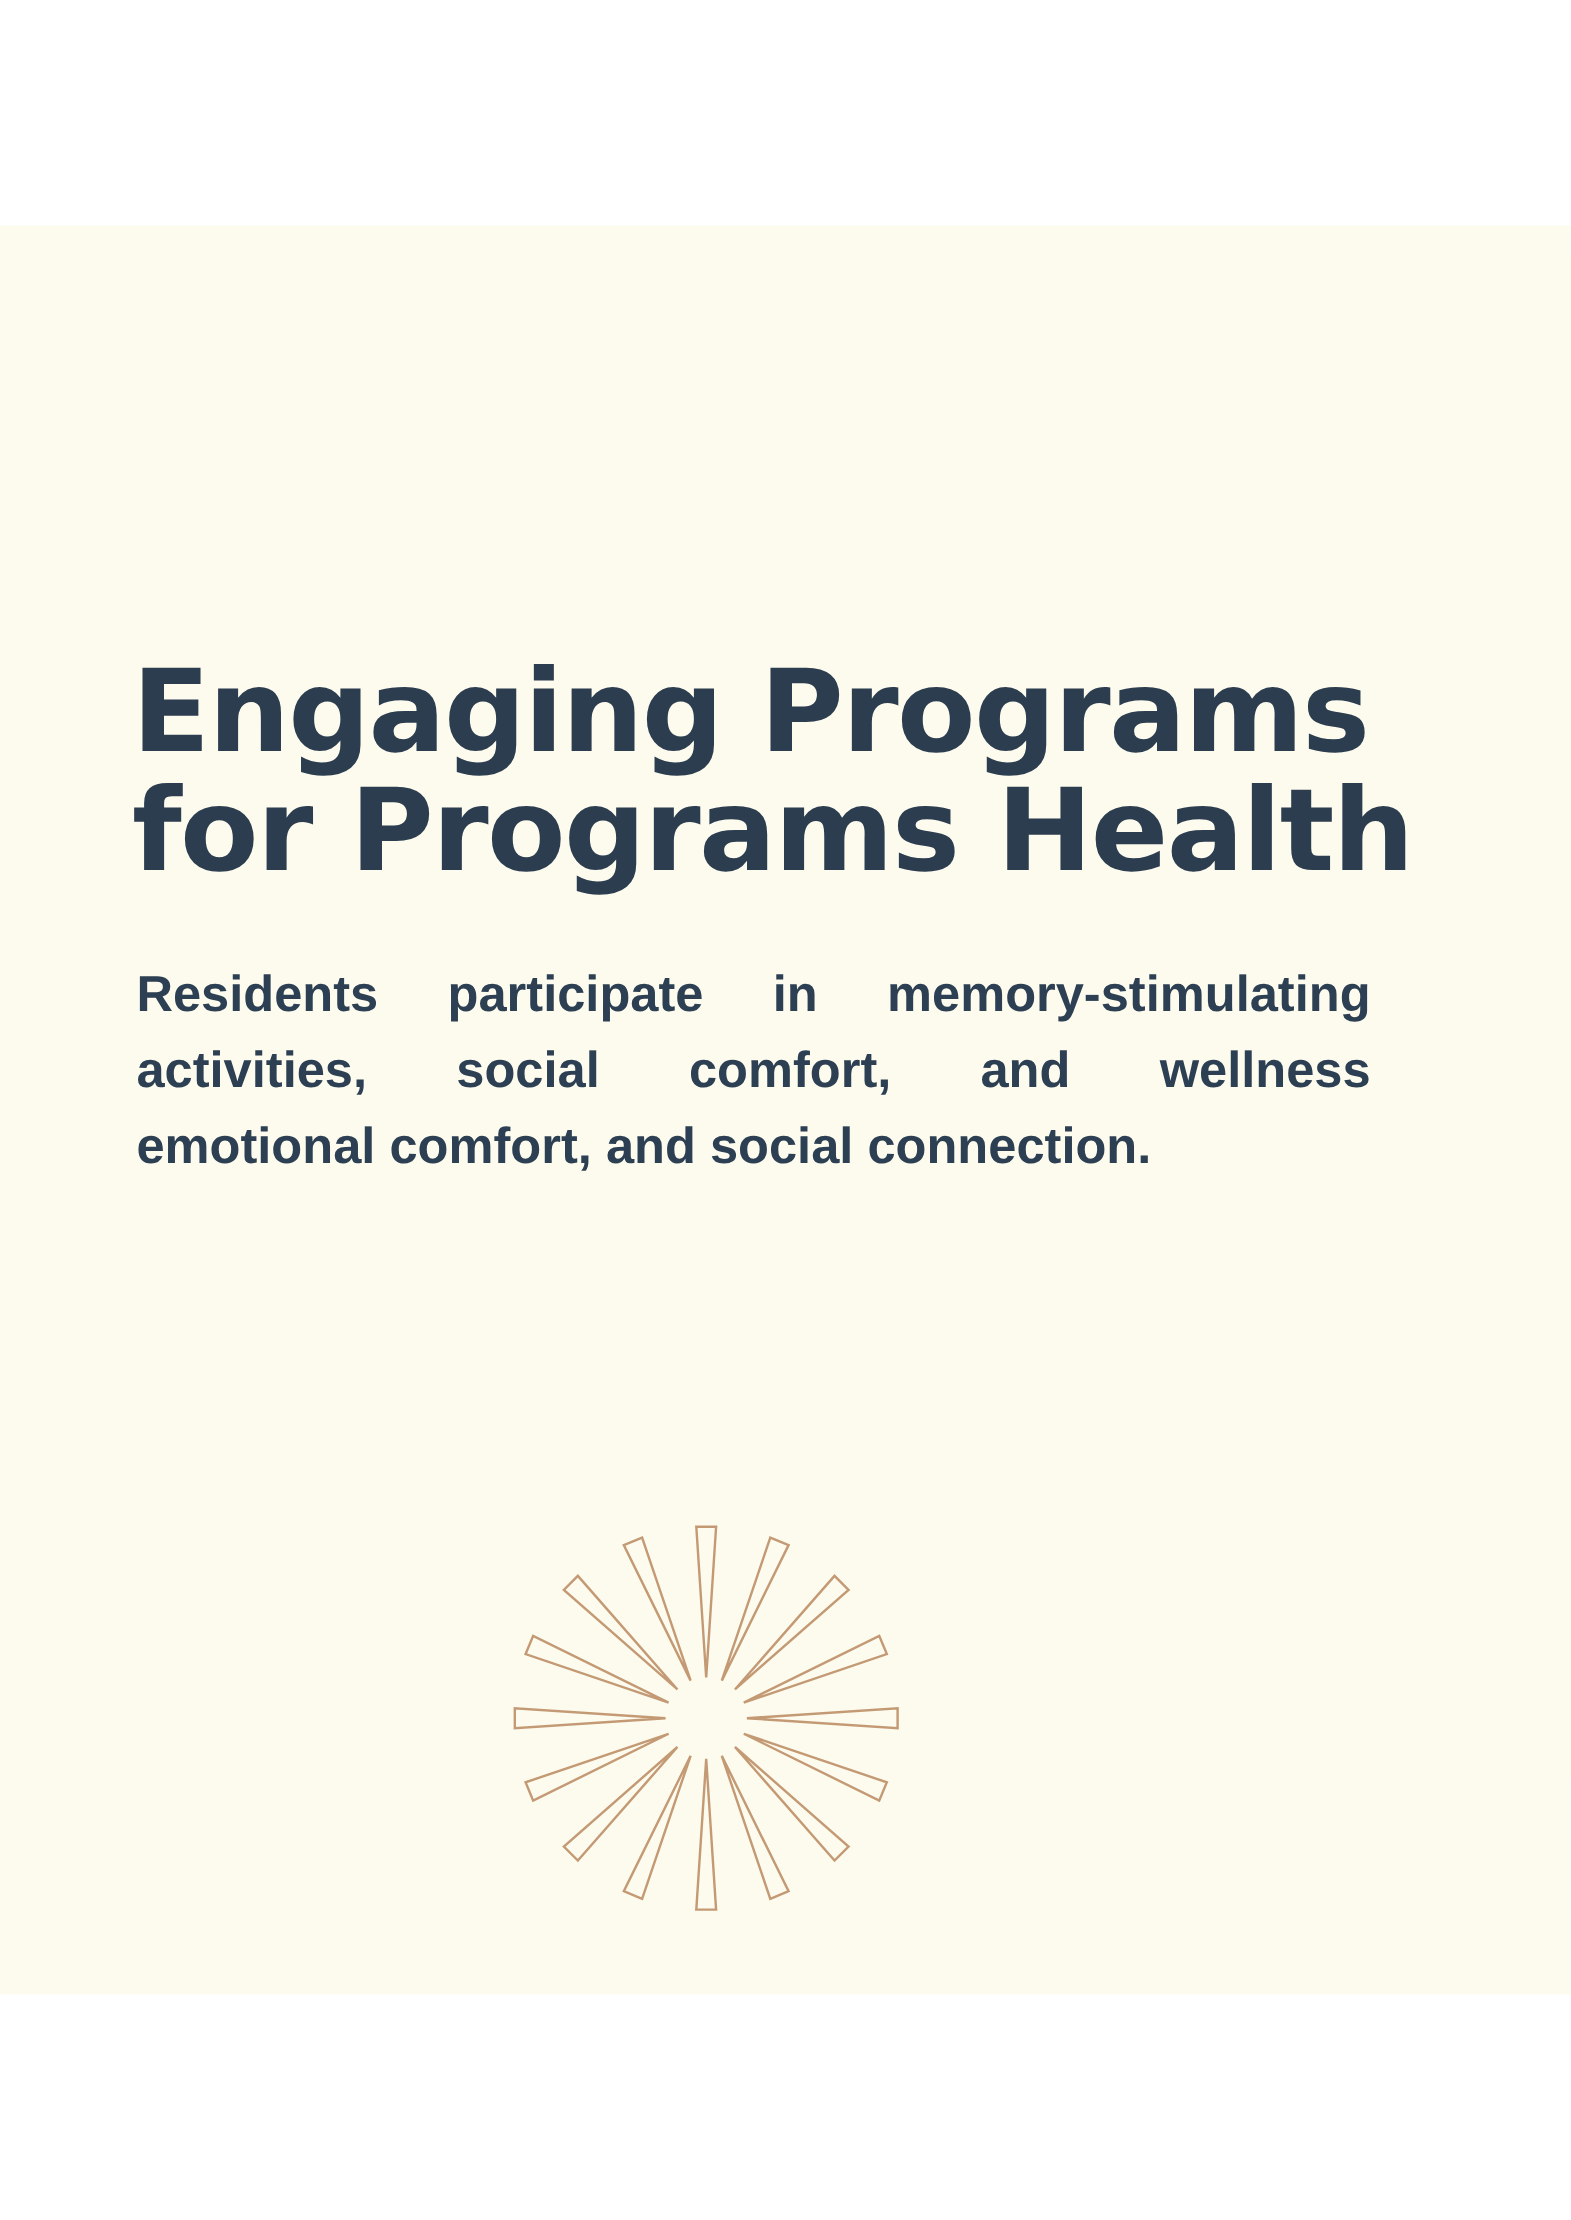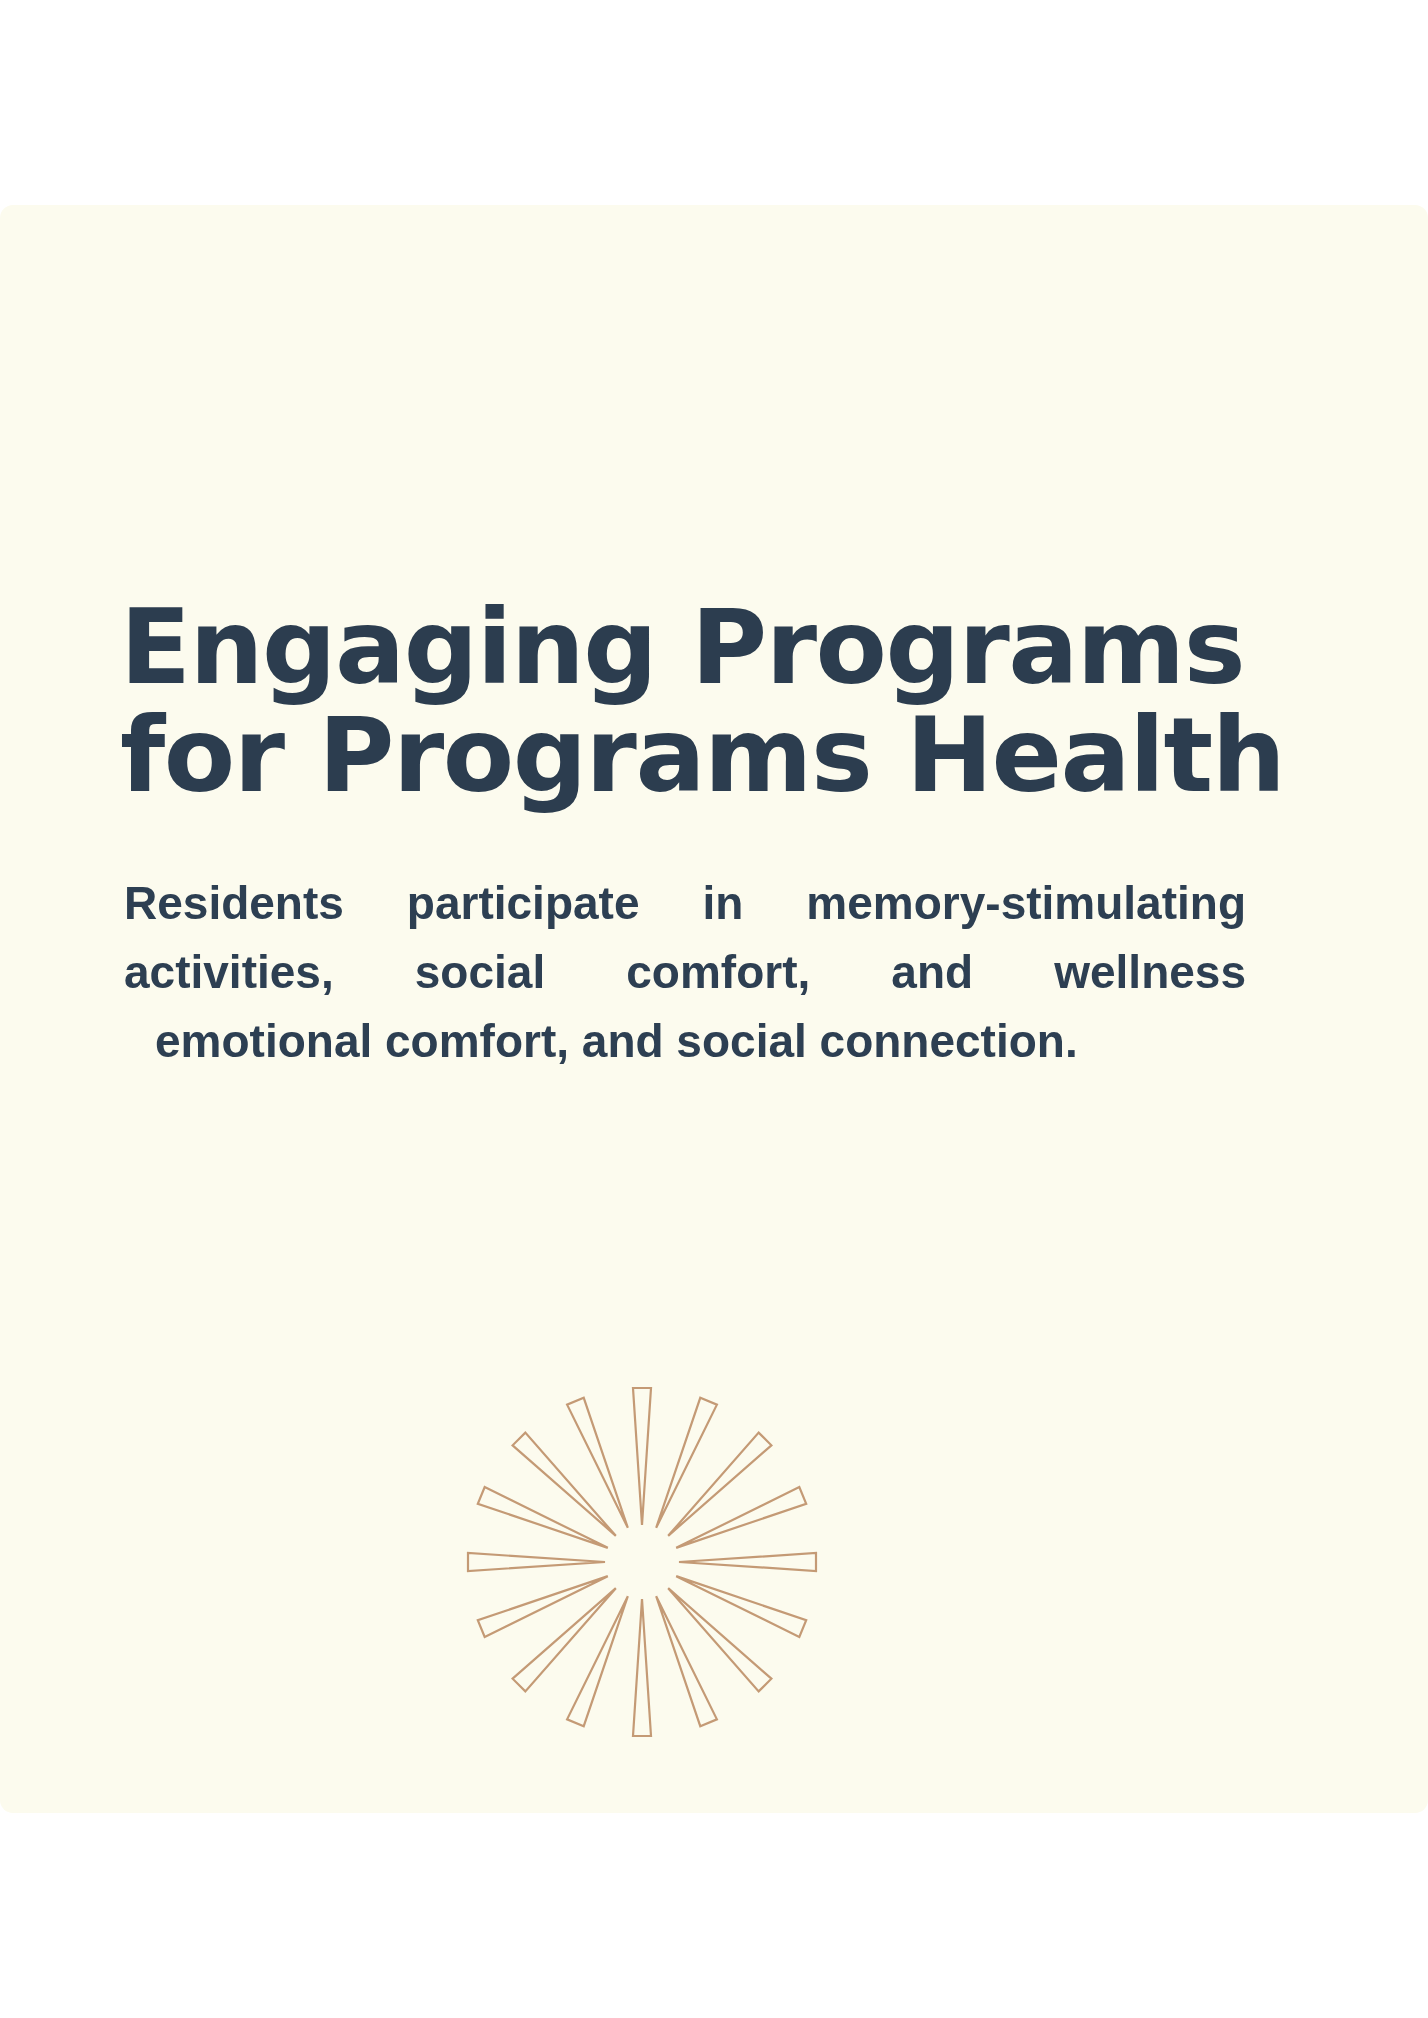--- a/index.html
+++ b/index.html
@@ -15,21 +15,20 @@
     overflow: hidden;
     font-family: "Liberation Sans", sans-serif;
   }
   .card {
     position: absolute;
     left: 0;
     top: 205px;
     width: 1428px;
     height: 1608px;
     background: #fcfbee;
-    border-radius: 13px;
   }
   .heading {
     position: absolute;
     left: 120px;
     top: 318px;
     width: 1220px;
     font-family: "DejaVu Sans", sans-serif;
     font-weight: 900;
     font-size: 104px;
     line-height: 108px;
@@ -50,21 +49,20 @@
     line-height: 69px;
     color: #2d3f52;
   }
   .body-text .bline {
     text-align: justify;
     text-align-last: justify;
   }
   .body-text .bline.last {
     text-align: right;
     text-align-last: left;
-    margin-left: 31px;
   }
   .starburst-wrap {
     position: absolute;
     left: 462px;
     top: 1177px;
     width: 360px;
     height: 360px;
   }
 </style>
 </head>

